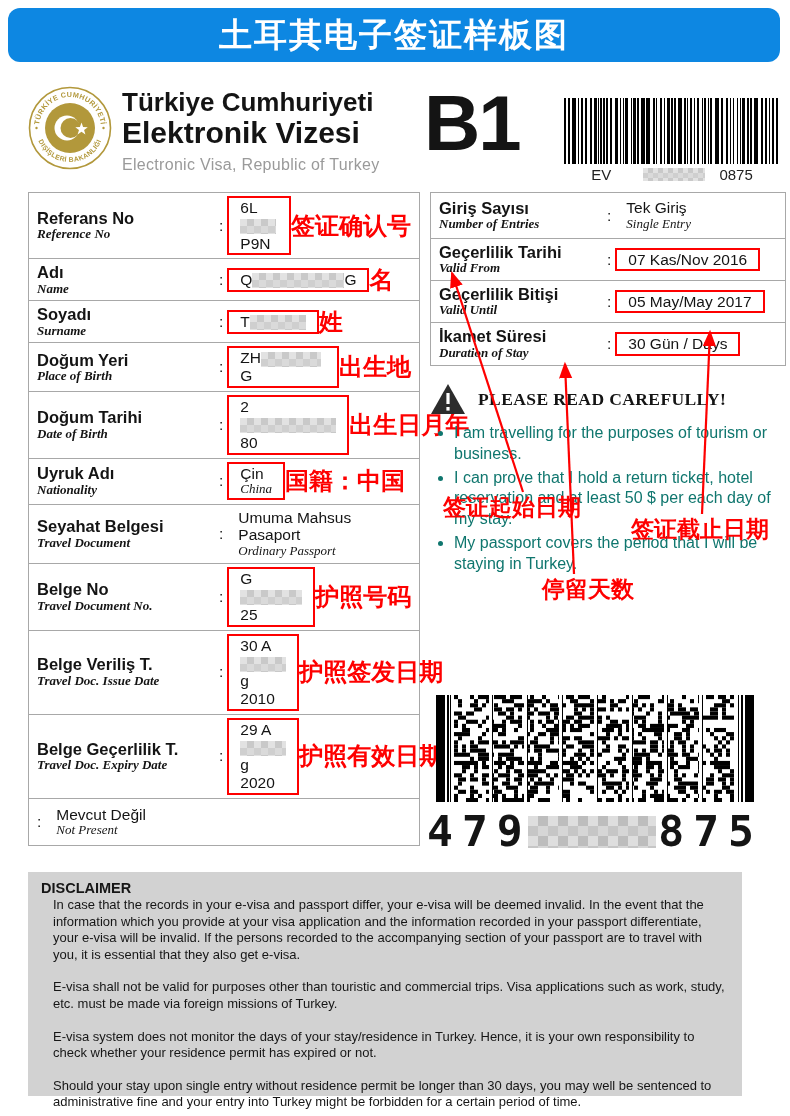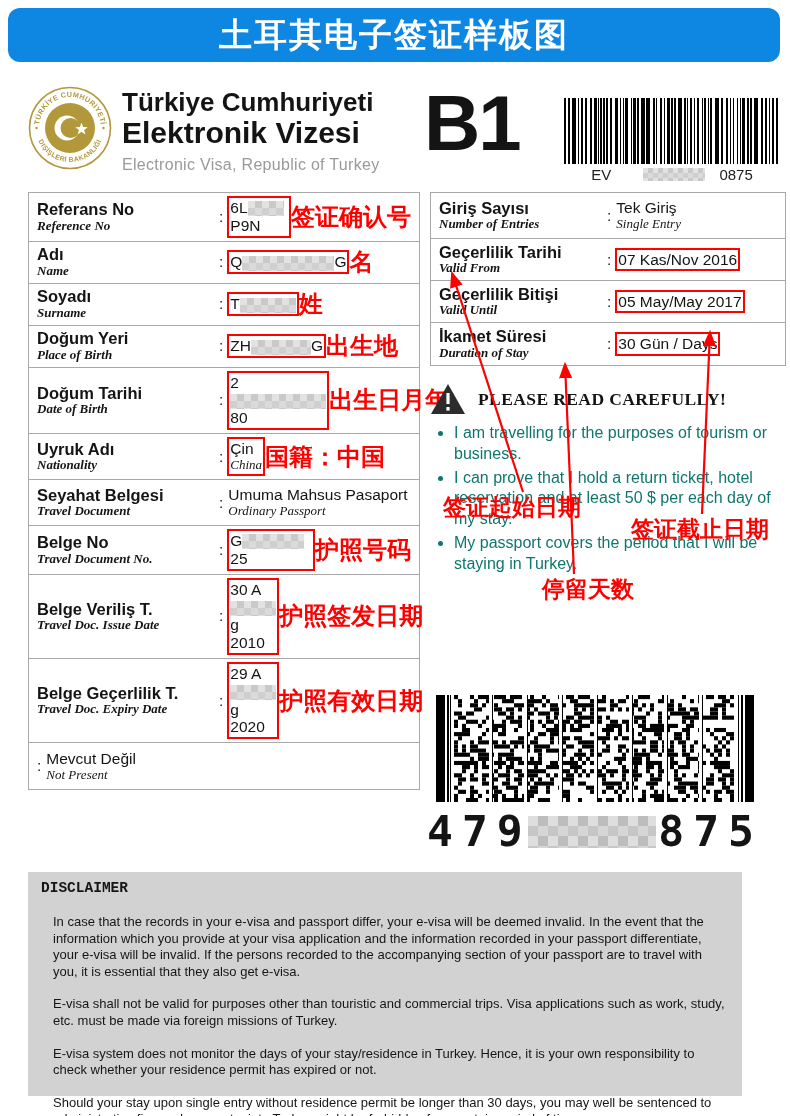--- a/index.html
+++ b/index.html
@@ -38,21 +38,21 @@
   #right-table{left:430px;top:192px;width:356px}
   .vrow{display:flex;align-items:center;min-height:42px;padding:3px 8px;border-bottom:1px solid var(--line)}
   .vrow:last-child{border-bottom:none}
   .vrow.tall{min-height:46px}
   .labels{flex:0 0 182px}
   #right-table .labels{flex:0 0 168px}
   .lab-tr{font-size:16.5px;font-weight:bold;line-height:1.12}
   .lab-en{font-size:13px;font-style:italic;font-family:"Liberation Serif",serif;font-weight:bold;line-height:1.15}
   .valwrap{display:flex;align-items:center}
   .colon{margin-right:4px;font-size:15.5px}
-  .valbox{padding:1px 1px;font-size:15.5px;line-height:1.15}
+  .valbox{padding:1px 11px;font-size:15.5px;line-height:1.15}
   .valbox.boxed{border:2px solid var(--red)}
   .val-sub{font-size:13px;font-style:italic;font-family:"Liberation Serif",serif;line-height:1.15}
   .row-ann{color:var(--red);font-size:24px;font-weight:bold;white-space:nowrap}
 
   
   #warning{position:absolute;left:430px;top:383px;width:356px}
   #warning .head{display:flex;align-items:center;gap:12px}
   #warning .wicon{flex:0 0 36px}
   #warning .wtitle{font-family:"Liberation Serif",serif;font-weight:bold;font-size:17.5px;letter-spacing:.4px}
   #warning ul{margin:8px 0 0 4px;padding-left:20px}
@@ -67,21 +67,21 @@
 
   
   #bbar{position:absolute;left:436px;top:695px;width:318px;height:107px}
   #bnum{position:absolute;left:427px;top:810px;width:336px;display:flex;align-items:center;
     font-family:"DejaVu Sans Mono",monospace;font-weight:bold;font-size:43px;letter-spacing:9px;line-height:1}
   #bnum .mask.big{width:152px;margin:0 2px 0 -4px}
 
   
   #disclaimer{position:absolute;left:28px;top:872px;width:714px;height:224px;background:var(--disc-bg);
     padding:8px 13px;color:#161616}
-  #disclaimer .dtitle{font-family:Liberation Mono, monospace;font-weight:bold;font-size:14.5px;margin-bottom:18px}
+  #disclaimer .dtitle{font-family:Liberation Sans, sans-serif;font-weight:bold;font-size:14.5px;margin-bottom:1px}
   #disclaimer p{margin:0 0 16px 12px;font-size:13px;line-height:16.6px}
 </style>
 </head>
 <body>
 
 <div id="page">
 
   <div id="banner">
     <span class="t">土耳其电子签证样板图</span>
   </div>

